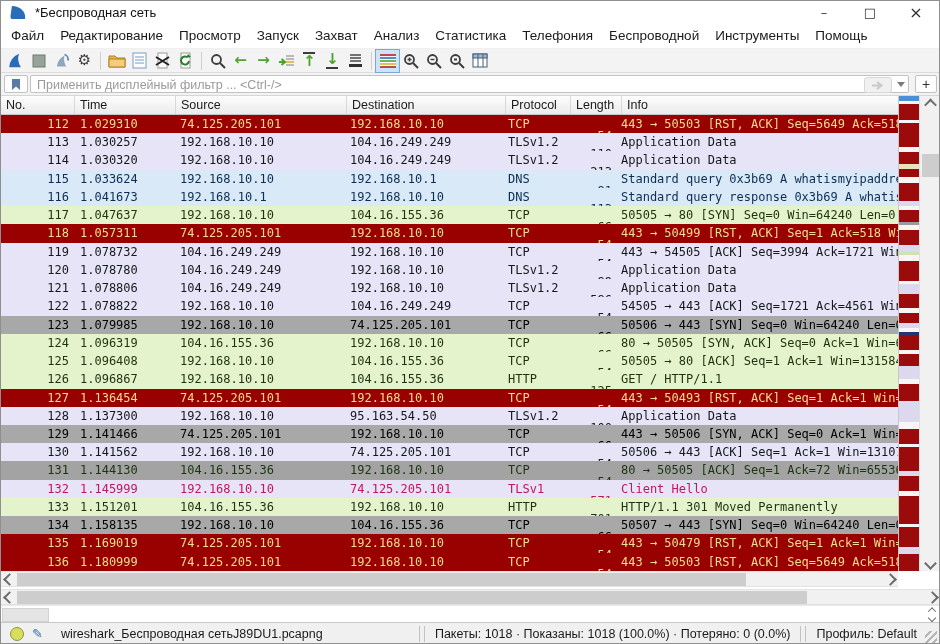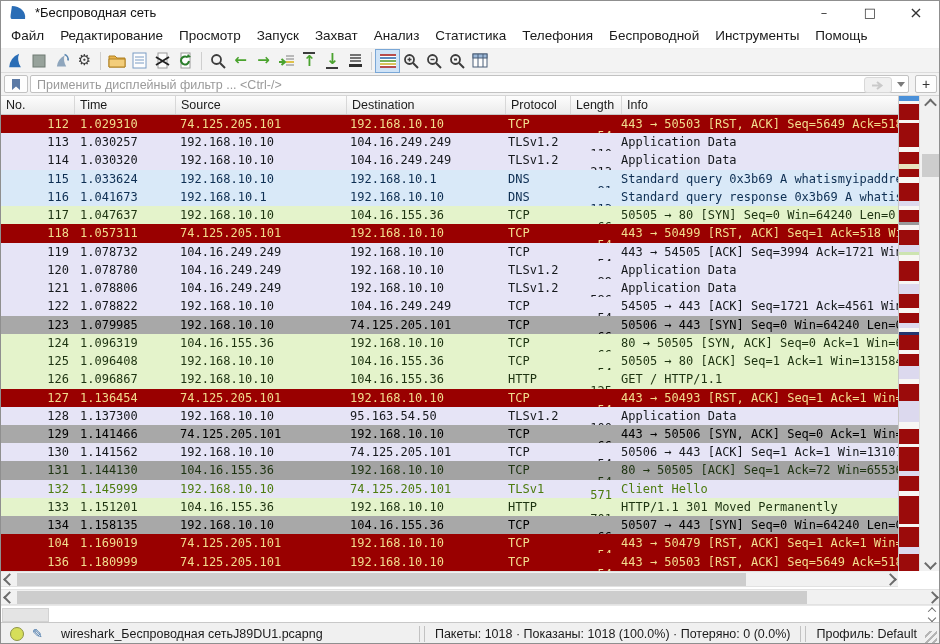--- a/index.html
+++ b/index.html
@@ -431,21 +431,21 @@
       </div>
       <div class="prow" style="background: #a3a3a3; color: rgb(29, 51, 17);">
         <span class="pc w-num">131</span>
         <span class="pc w-time">1.144130</span>
         <span class="pc w-src">104.16.155.36</span>
         <span class="pc w-dst">192.168.10.10</span>
         <span class="pc w-proto">TCP</span>
         <span class="pc w-len">54</span>
         <span class="pc w-info">80 → 50505 [ACK] Seq=1 Ack=72 Win=65536 Len=0</span>
       </div>
-      <div class="prow" style="background: rgb(230, 228, 246); color: #4d7c0f; align-items: center;">
+      <div class="prow" style="background: rgb(230, 228, 246); color: #be185d;">
         <span class="pc w-num">132</span>
         <span class="pc w-time">1.145999</span>
         <span class="pc w-src">192.168.10.10</span>
         <span class="pc w-dst">74.125.205.101</span>
         <span class="pc w-proto">TLSv1</span>
         <span class="pc w-len">571</span>
         <span class="pc w-info">Client Hello</span>
       </div>
       <div class="prow" style="background: rgb(228, 243, 203); color: rgb(29, 51, 17);">
         <span class="pc w-num">133</span>
@@ -459,21 +459,21 @@
       <div class="prow" style="background: rgb(168, 168, 168); color: rgb(0, 0, 0);">
         <span class="pc w-num">134</span>
         <span class="pc w-time">1.158135</span>
         <span class="pc w-src">192.168.10.10</span>
         <span class="pc w-dst">104.16.155.36</span>
         <span class="pc w-proto">TCP</span>
         <span class="pc w-len">66</span>
         <span class="pc w-info">50507 → 443 [SYN] Seq=0 Win=64240 Len=0 MSS=1460 WS=256 SACK_PERM=1</span>
       </div>
       <div class="prow" style="background: rgb(153, 0, 0); color: rgb(242, 221, 142);">
-        <span class="pc w-num">104</span>
+        <span class="pc w-num">135</span>
         <span class="pc w-time">1.169019</span>
         <span class="pc w-src">74.125.205.101</span>
         <span class="pc w-dst">192.168.10.10</span>
         <span class="pc w-proto">TCP</span>
         <span class="pc w-len">54</span>
         <span class="pc w-info">443 → 50479 [RST, ACK] Seq=1 Ack=1 Win=260 Len=0</span>
       </div>
       <div class="prow" style="background: rgb(153, 0, 0); color: rgb(242, 221, 142);">
         <span class="pc w-num">136</span>
         <span class="pc w-time">1.180999</span>

